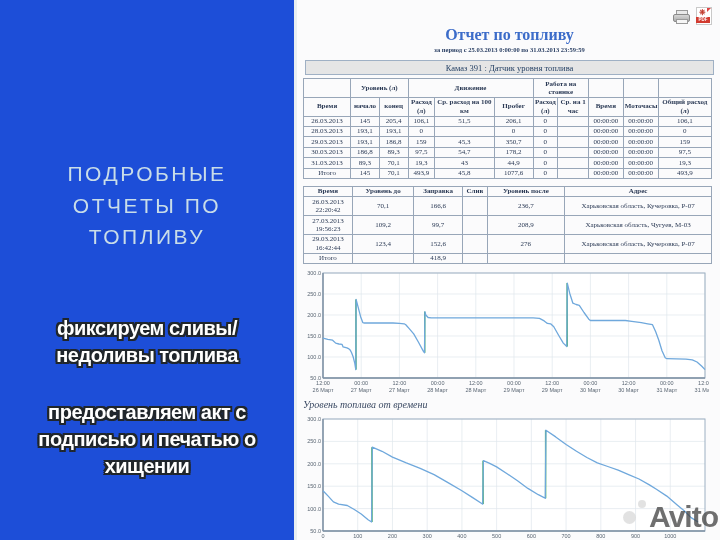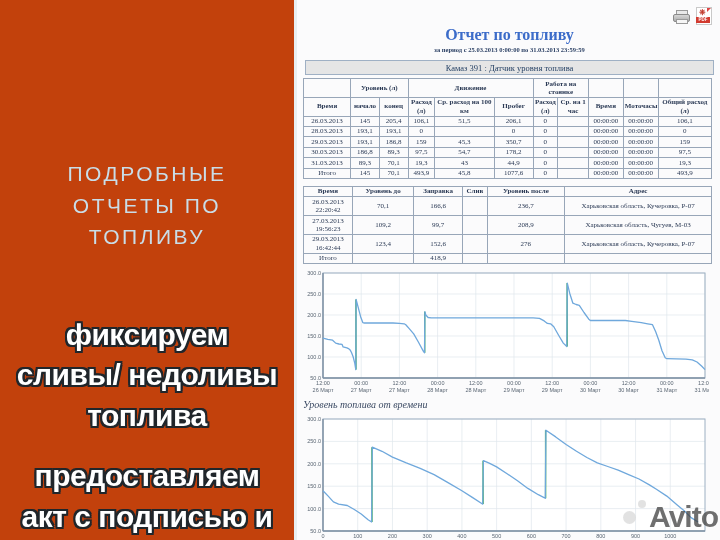--- a/index.html
+++ b/index.html
@@ -1,25 +1,25 @@
 <!DOCTYPE html>
 <html><head>
 <meta charset="utf-8">
 <style>
   html,body{margin:0;padding:0;}
   body{width:720px;height:540px;overflow:hidden;background:#fbfbfc;font-family:"Liberation Sans",sans-serif;}
   .slide{display:flex;width:720px;height:540px;}
 
   
-  .left-panel{width:297px;height:540px;background:#c2410c;border-right:3px solid #e8eef1;flex:none;box-sizing:border-box;}
+  .left-panel{width:297px;height:540px;background:#1d4ed8;border-right:3px solid #e8eef1;flex:none;box-sizing:border-box;}
   .panel-heading{margin:158px 12px 0 12px;text-align:center;color:#c9dde8;font-weight:300;font-size:21px;line-height:1.5;letter-spacing:2.5px;text-transform:uppercase;}
-  .bullet{color:#ffffff;font-weight:bold;text-align:center;font-size:30px;line-height:1.35;letter-spacing:-0.5px;margin:0 14px;
+  .bullet{color:#ffffff;font-weight:bold;text-align:center;font-size:20px;line-height:1.35;letter-spacing:-0.5px;margin:0 14px;
     text-shadow:-2px -2px 0 #20262b,2px -2px 0 #20262b,-2px 2px 0 #20262b,2px 2px 0 #20262b,0 2px 0 #20262b,0 -2px 0 #20262b,2px 0 0 #20262b,-2px 0 0 #20262b;}
   .bullet.first{margin-top:62px;}
-  .bullet.second{margin-top:20px;}
+  .bullet.second{margin-top:30px;}
 
   
   .report{flex:1;position:relative;background:#fbfbfc;font-family:"Liberation Serif",serif;color:#2b3a55;padding:4px 4px 0 6px;box-sizing:border-box;}
   .toolbar-icons{position:absolute;top:7px;right:8px;display:flex;gap:6px;align-items:center;}
   .printer-icon{display:inline-block;width:17px;height:13px;position:relative;cursor:pointer;}
   .printer-icon .pr-top{position:absolute;left:3px;top:0;width:10px;height:4px;background:#e9e9e9;border:1px solid #9a9a9a;}
   .printer-icon .pr-body{position:absolute;left:0;top:4px;width:15px;height:6px;background:linear-gradient(#d6d6d6,#aeaeae);border:1px solid #8a8a8a;border-radius:2px;}
   .printer-icon .pr-paper{position:absolute;left:3px;top:9px;width:10px;height:3px;background:#f6f6f6;border:1px solid #9a9a9a;}
   .pdf-icon{display:inline-block;width:14px;height:16px;position:relative;background:#fff;border:1px solid #c9c9c9;cursor:pointer;}
   .pdf-icon .fold{position:absolute;right:0;top:0;width:0;height:0;border-left:4px solid #d44;border-bottom:4px solid transparent;}

